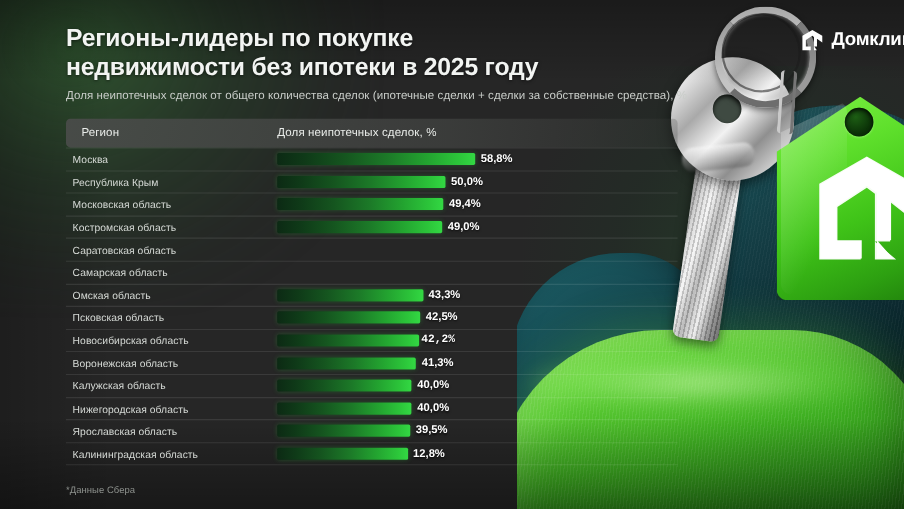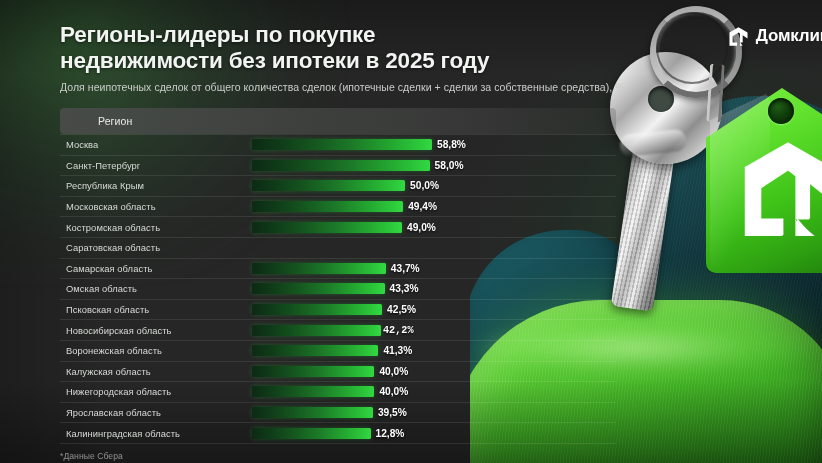--- a/index.html
+++ b/index.html
@@ -283,21 +283,20 @@
     background: linear-gradient(to right, rgba(74,76,74,0.92) 0%, rgba(66,68,66,0.72) 62%, rgba(60,62,60,0.22) 100%);
     border-radius: 4px;
     display: flex;
     align-items: center;
   }
   .th-region {
     position: absolute; left: 14px;
     color: #e9ece9;
     font-size: 10.5px;
     letter-spacing: 0.1px;
-    margin-left: 24px;
   }
   .th-share {
     position: absolute; left: 192px;
     color: #e9ece9;
     font-size: 10.5px;
     letter-spacing: 0.1px;
   }
 
   .row {
     position: relative;
@@ -338,21 +337,20 @@
     white-space: nowrap;
     text-shadow: 0 1px 2px rgba(0,0,0,0.75);
   }
 
   .footnote {
     position: absolute;
     left: 60px; top: 440px;
     color: #8e928e;
     font-size: 8.6px;
     letter-spacing: 0.05px;
-    margin-top: 11px;
   }
 </style>
 </head>
 <body>
 
 <div id="infographic">
 
   <div class="bg-base"></div>
   <div class="bg-glow-tl"></div>
   <div class="bg-glow-right"></div>
@@ -389,37 +387,31 @@
   <div class="logo">
     <svg class="logo-mark" viewBox="0 0 100 100">
       <path d="M50 6 L93 31 L93 94 L57 94 L57 78 L70 94 L93 94 L93 60 L70 44 L70 78 L57 78 L57 36 L50 31 L22 49 L22 78 L43 78 L43 94 L7 94 L7 31 Z" fill="#ffffff"></path>
     </svg>
     <span class="logo-text">Домклик</span>
   </div>
 
   <div class="table">
     <div class="thead">
       <span class="th-region">Регион</span>
+      <span class="th-share">Доля неипотечных сделок, %</span>
     </div>
     <div id="rows">
         <div class="row">
           <span class="row-name">Москва</span>
           <div class="bar-wrap">
             <div class="bar" style="width: 180px;"></div>
             <span class="bar-value" style="left: 185px;">58,8%</span>
           </div>
         </div>
         <div class="row">
-          <span class="row-name">Санкт-Петербург</span>
-          <div class="bar-wrap">
-            <div class="bar" style="width: 177.6px;"></div>
-            <span class="bar-value" style="left: 182.6px;">58,0%</span>
-          </div>
-        </div>
-        <div class="row">
           <span class="row-name">Республика Крым</span>
           <div class="bar-wrap">
             <div class="bar" style="width: 153.1px;"></div>
             <span class="bar-value" style="left: 158.1px;">50,0%</span>
           </div>
         </div>
         <div class="row">
           <span class="row-name">Московская область</span>
           <div class="bar-wrap">
             <div class="bar" style="width: 151.2px;"></div>
@@ -431,24 +423,20 @@
           <div class="bar-wrap">
             <div class="bar" style="width: 150px;"></div>
             <span class="bar-value" style="left: 155px;">49,0%</span>
           </div>
         </div>
         <div class="row">
           <span class="row-name">Саратовская область</span>
         </div>
         <div class="row">
           <span class="row-name">Самарская область</span>
-          <div class="bar-wrap">
-            <div class="bar" style="width: 133.8px;"></div>
-            <span class="bar-value" style="left: 138.8px;">43,7%</span>
-          </div>
         </div>
         <div class="row">
           <span class="row-name">Омская область</span>
           <div class="bar-wrap">
             <div class="bar" style="width: 132.6px;"></div>
             <span class="bar-value" style="left: 137.6px;">43,3%</span>
           </div>
         </div>
         <div class="row">
           <span class="row-name">Псковская область</span>

